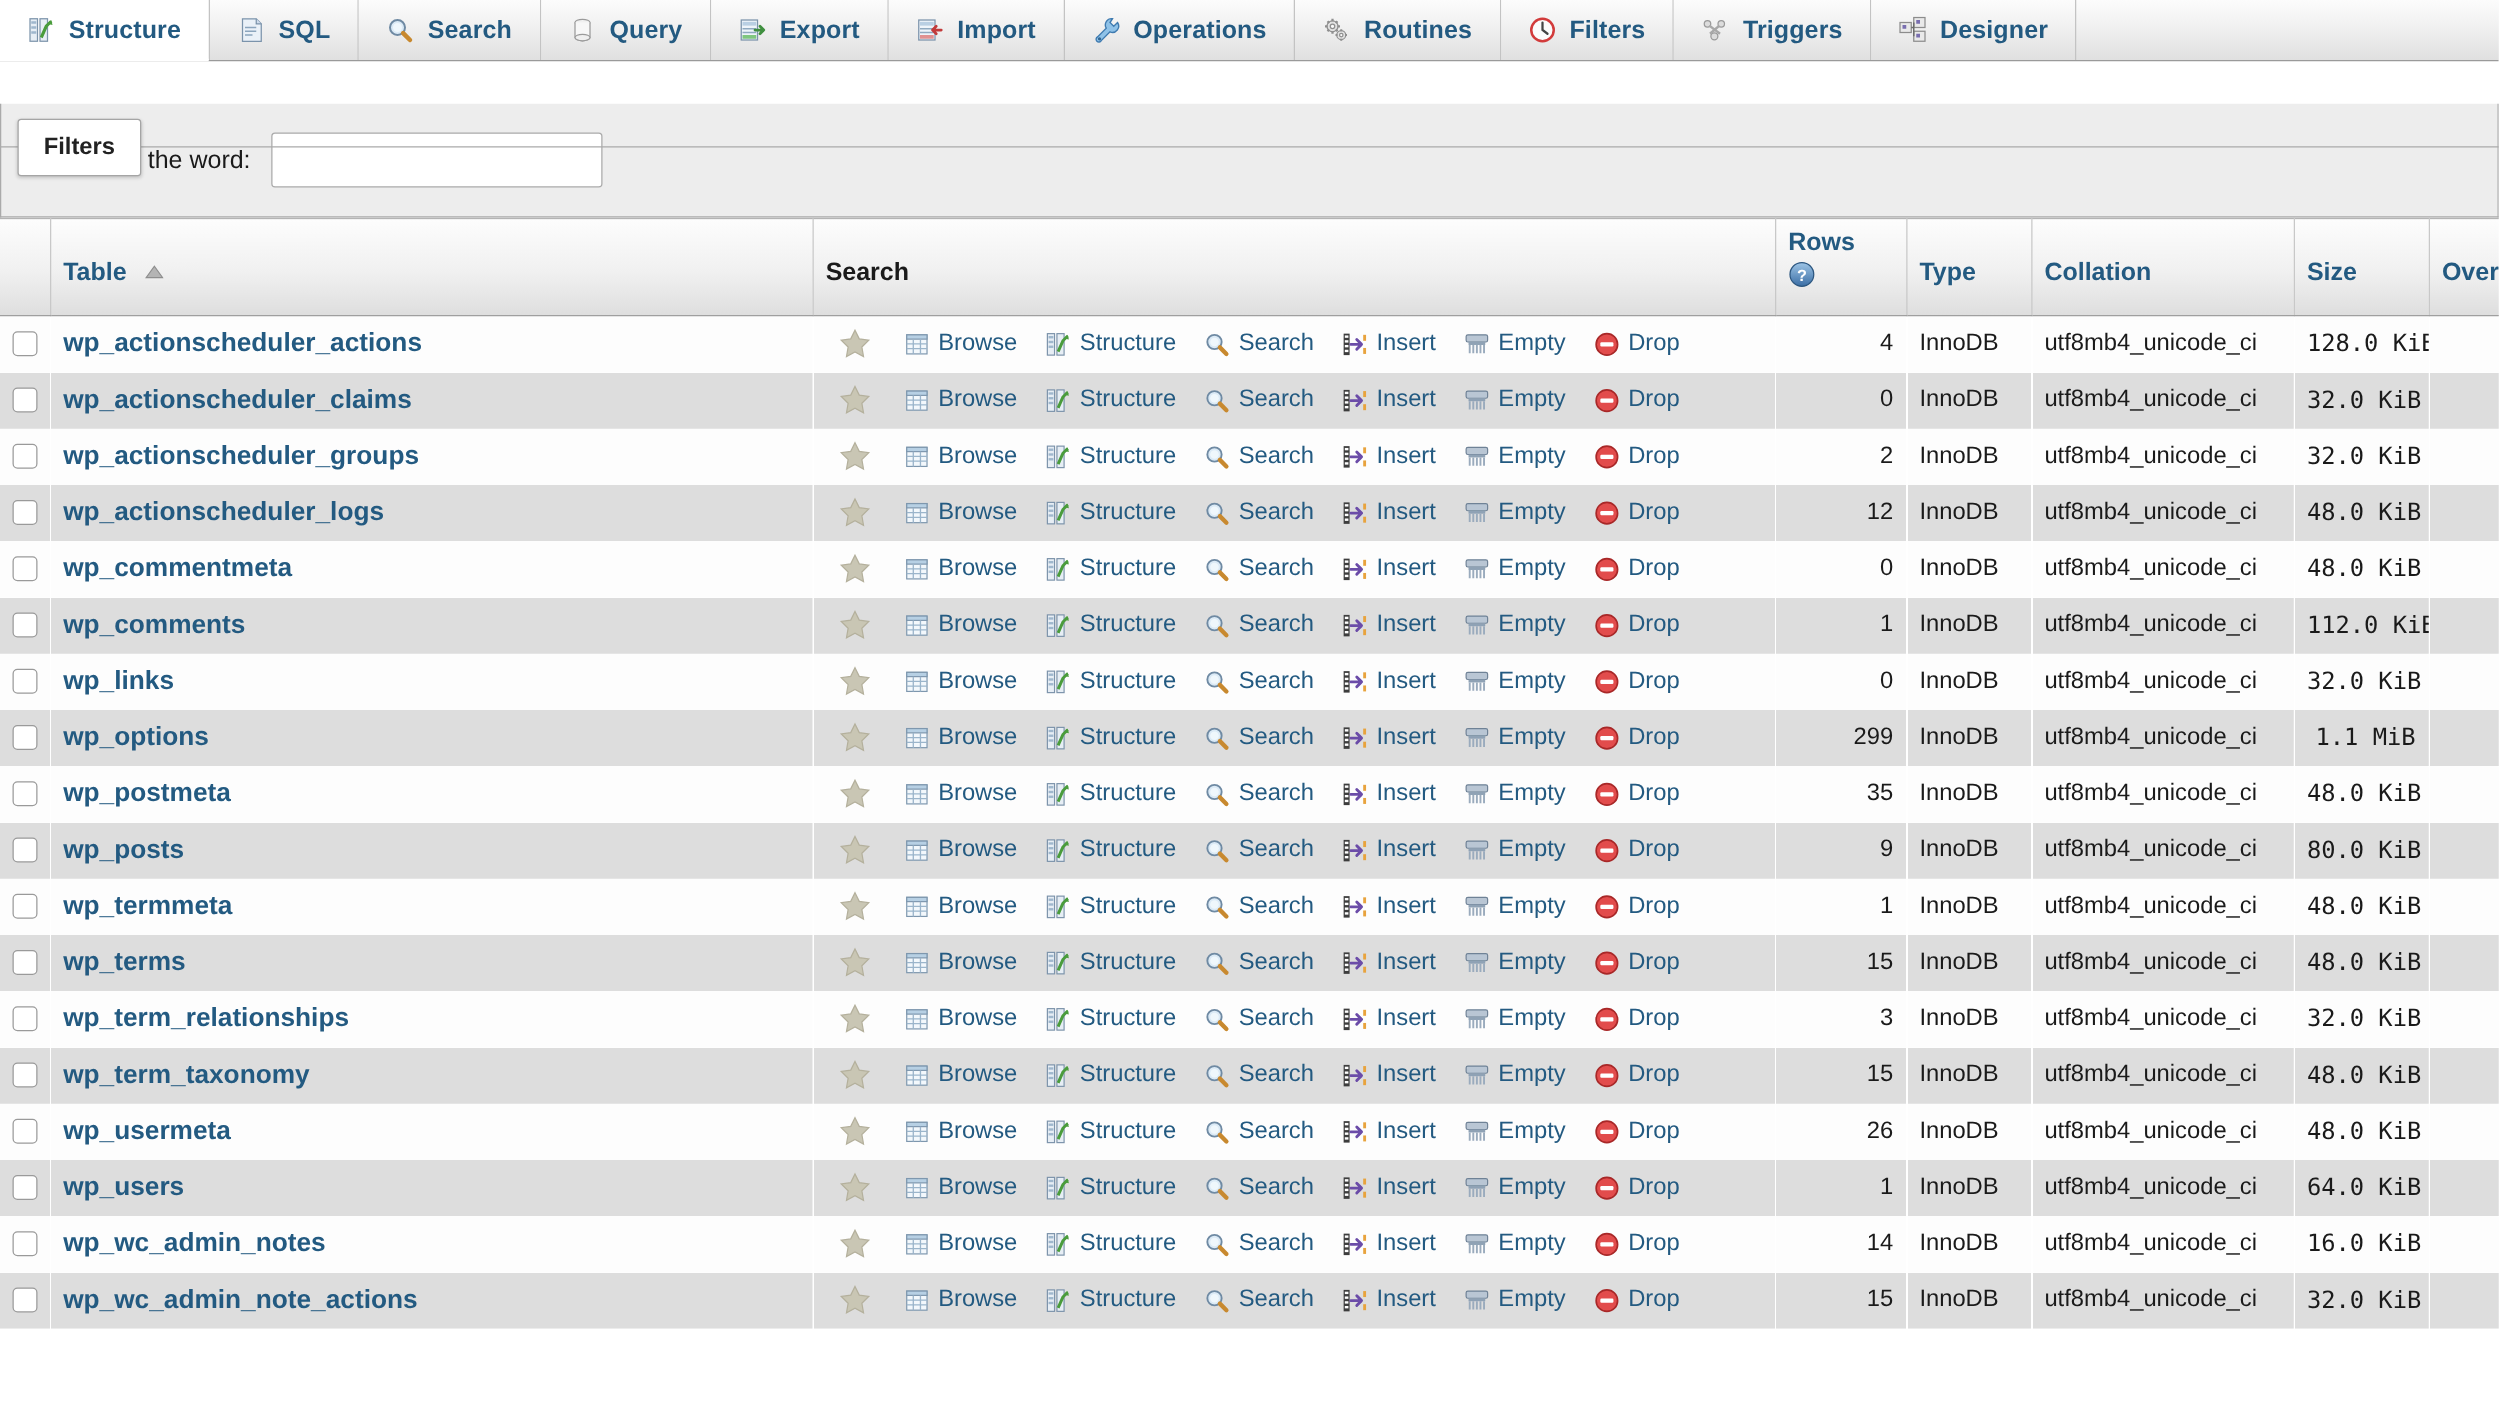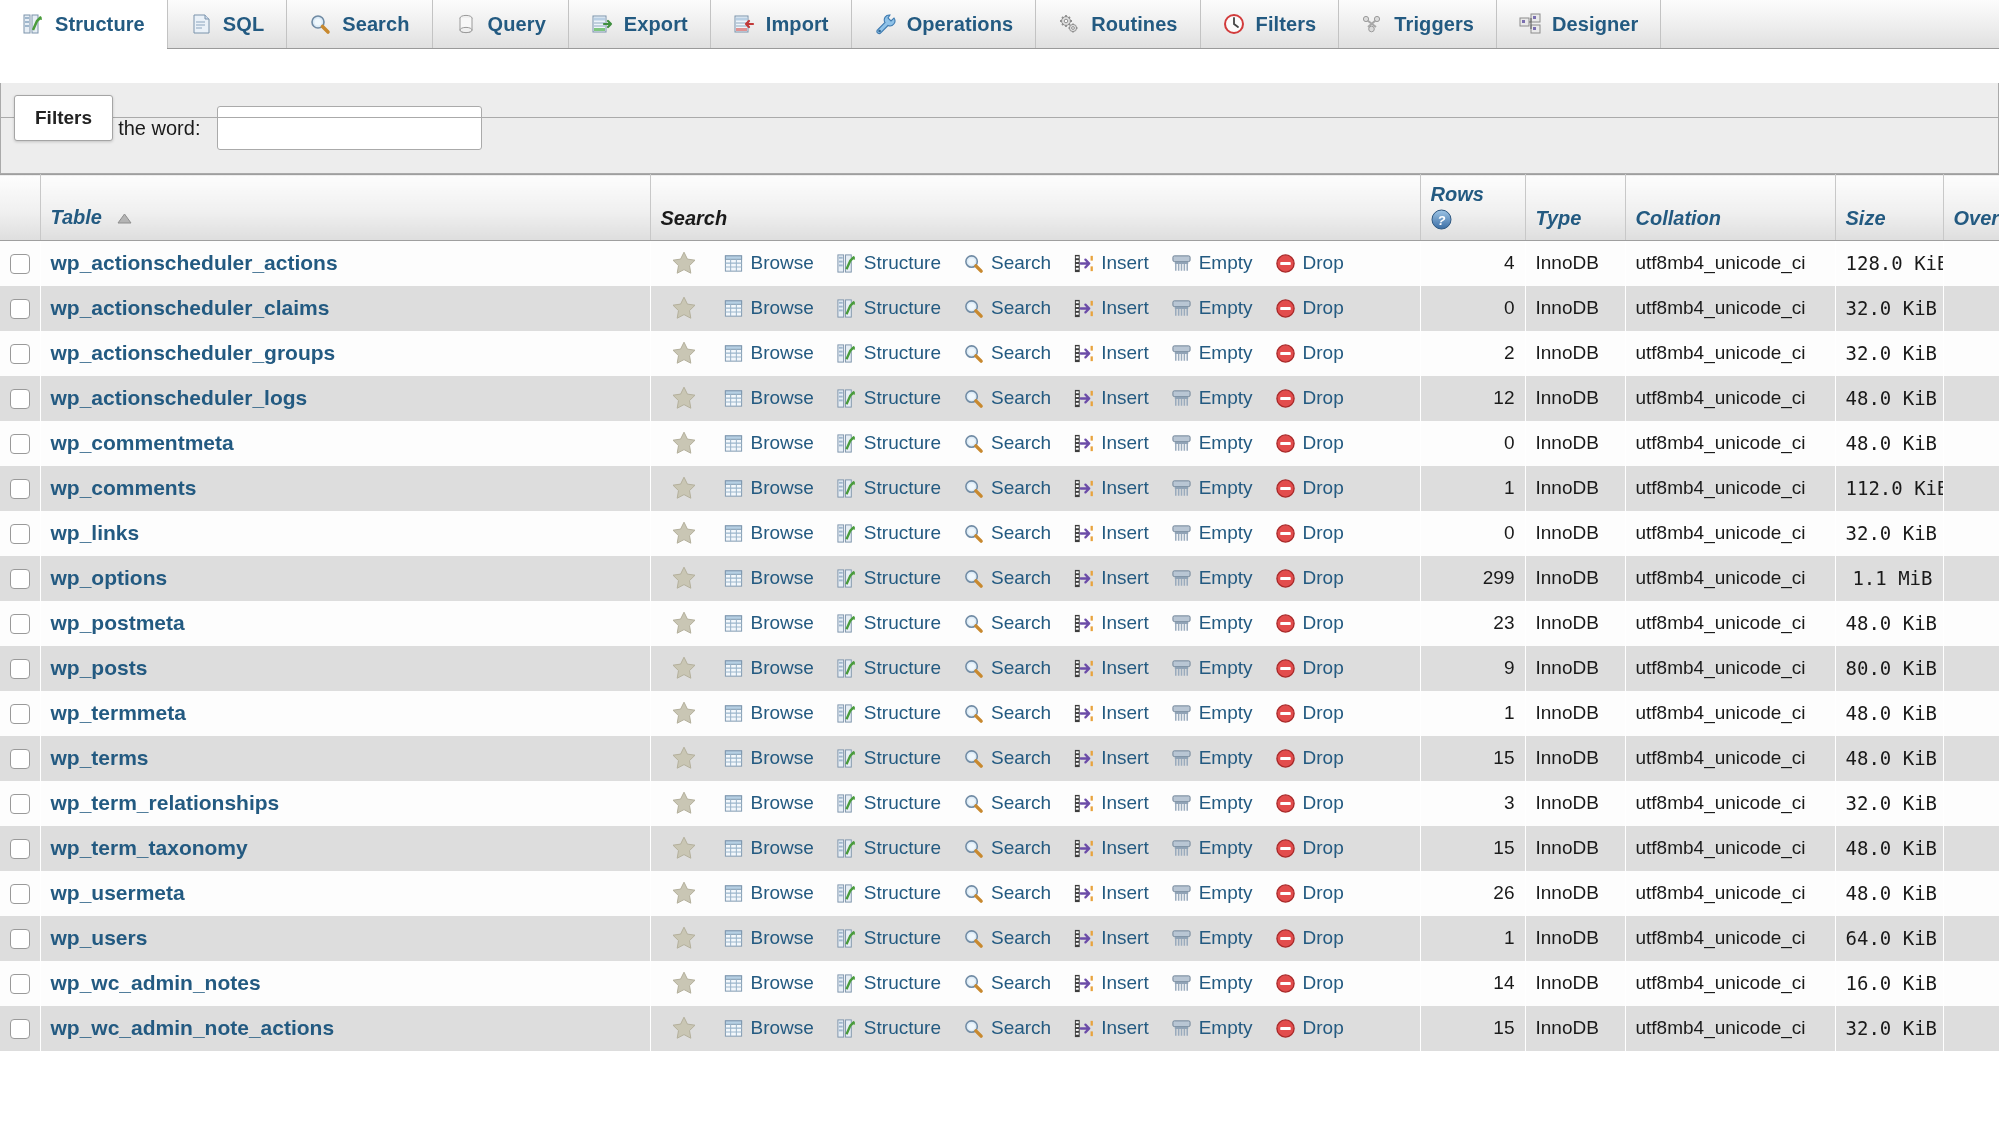--- a/index.html
+++ b/index.html
@@ -117,23 +117,22 @@
   table#dbtable th {
     background: linear-gradient(to bottom, #fdfdfd 0%, #f0f0f0 55%, #dedede 100%);
     border-right: 1px solid #c8c8c8;
     border-bottom: 1px solid #9f9f9f;
     border-top: 1px solid #9f9f9f;
     color: #235a81;
     font-size: 20px;
     font-weight: bold;
     text-align: left;
     vertical-align: bottom;
-    padding: 8px 10px 10px 10px;
+    padding: 8px 10px 22px 10px;
     height: 62px;
-    font-style: italic;
   }
   table#dbtable th.th-num { text-align: left; }
   table#dbtable td {
     border-right: 1px solid transparent;
     font-size: 19px;
     color: #1a1a1a;
     padding: 0 10px;
     height: 45px;
     vertical-align: middle;
     white-space: nowrap;
@@ -1059,21 +1058,21 @@
               <a class="act">
                 <span class="act-icon"><svg width="21" height="21" viewBox="0 0 22 22">
                     <circle cx="11" cy="11" r="9" fill="#e24c4c" stroke="#a82828" stroke-width="1.4"></circle>
                     <circle cx="11" cy="11" r="6" fill="none" stroke="#ffffff" stroke-width="0"></circle>
                     <rect x="5.5" y="9.3" width="11" height="3.4" rx="1" fill="#ffffff"></rect>
                   </svg></span>
                 <span class="act-label">Drop</span>
               </a>
             </div>
           </td>
-          <td class="cell-rows">23</td>
+          <td class="cell-rows">35</td>
           <td class="cell-type">InnoDB</td>
           <td class="cell-coll">utf8mb4_unicode_ci</td>
           <td class="cell-size">48.0 KiB</td>
           <td class="cell-over"></td>
         </tr>
         <tr class="row-odd">
           <td><span class="row-check"></span></td>
           <td><a class="tbl-name">wp_posts</a></td>
           <td>
             <div class="actions">

